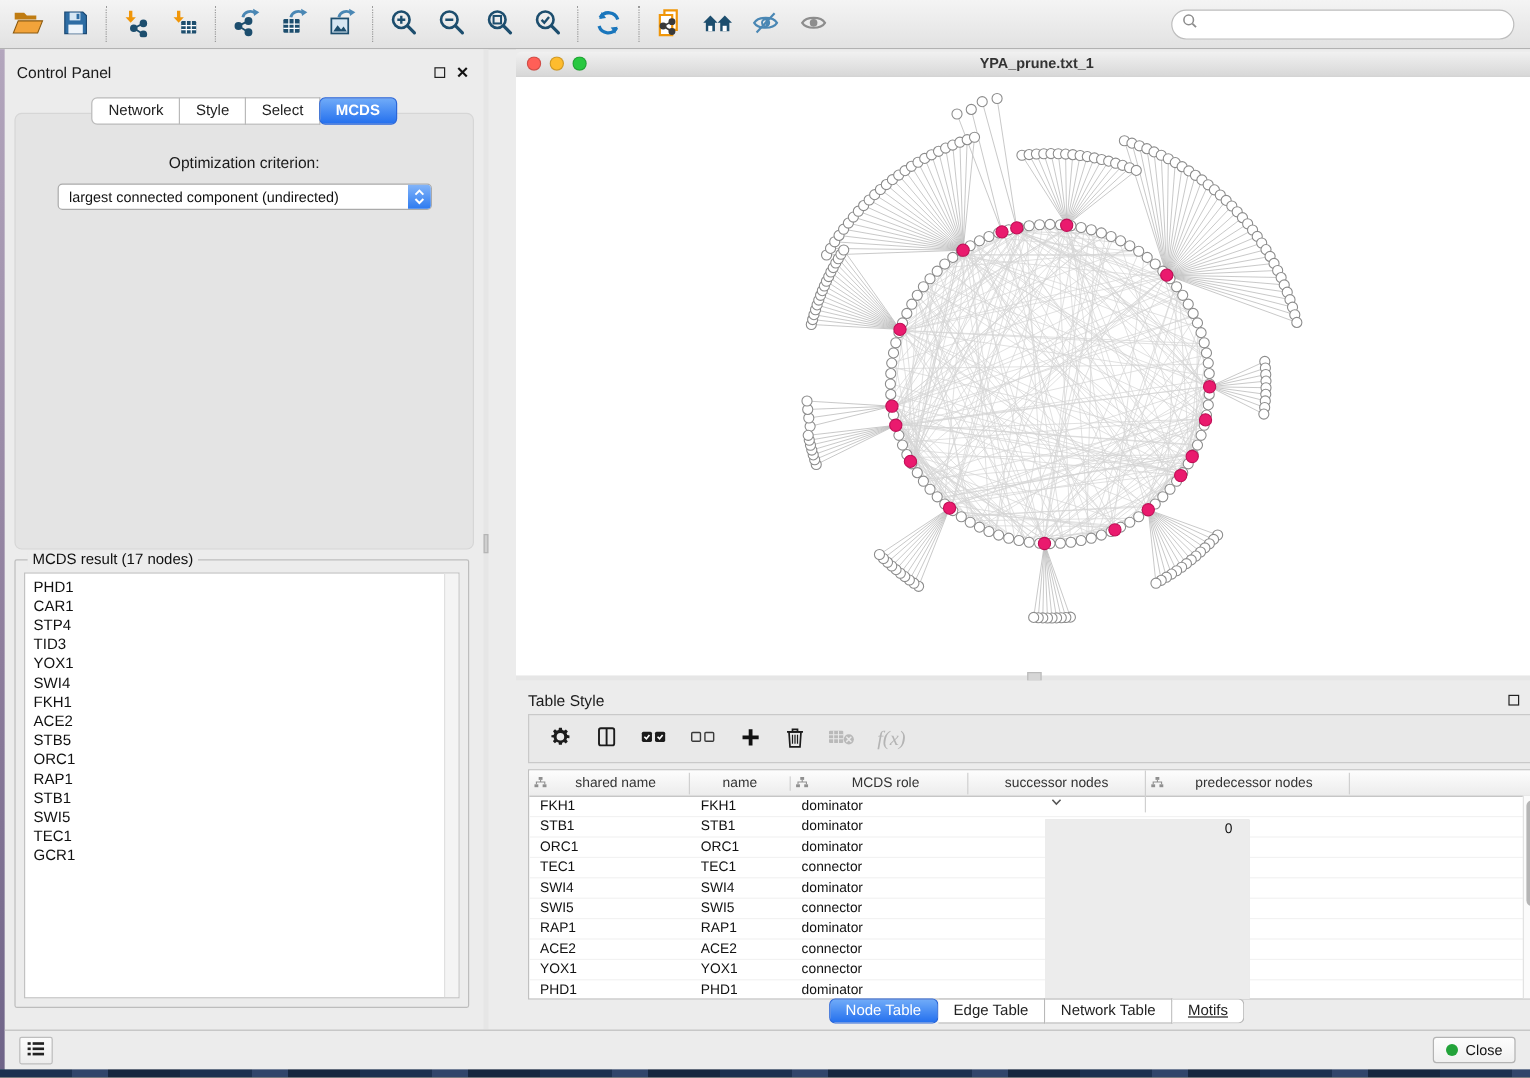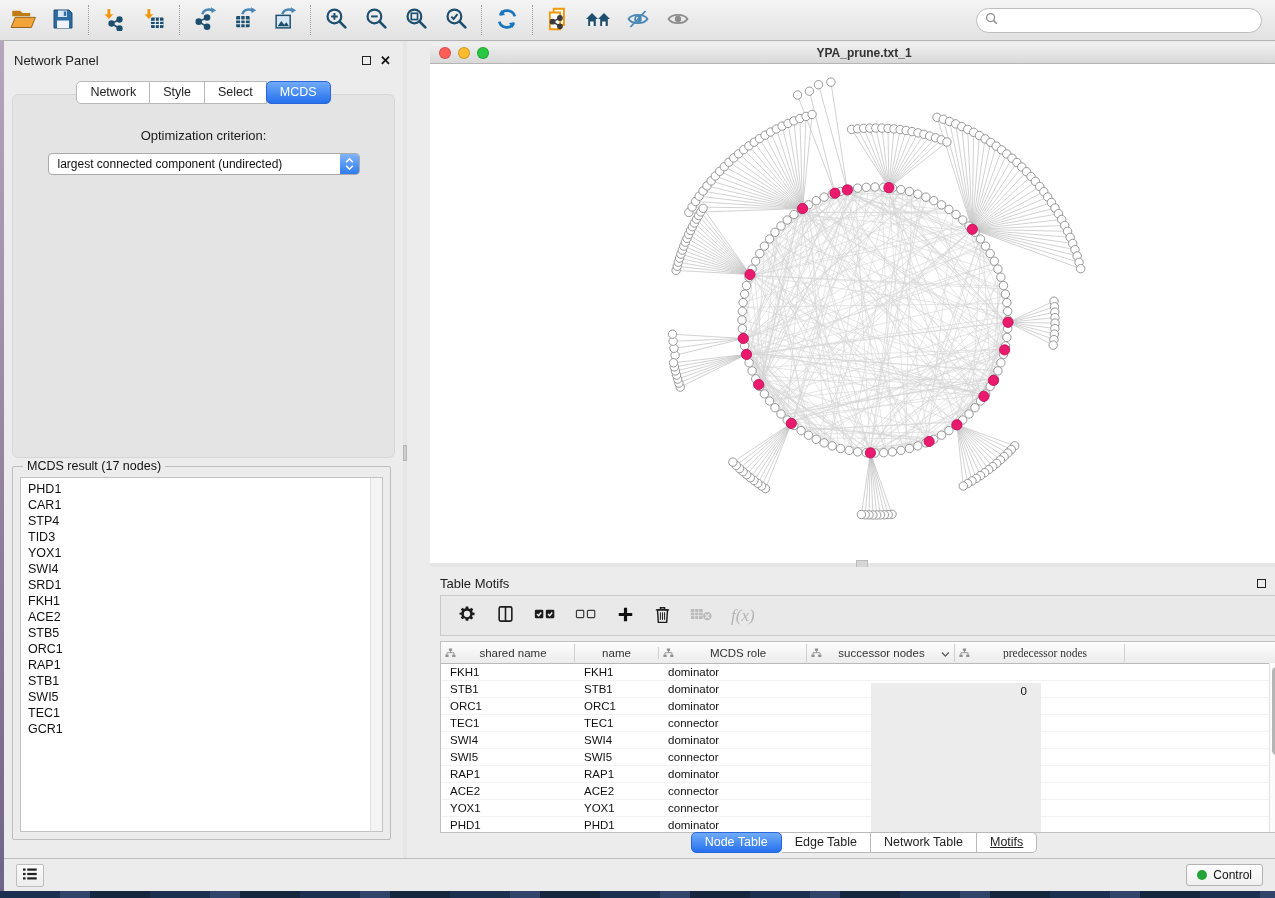--- a/index.html
+++ b/index.html
@@ -25,21 +25,21 @@
   .cp-header{height:26px;display:flex;align-items:center;padding:6px 12px 0 10px;}
   .panel-title{font-size:13px;color:#1c1c1c;}
   .win-btns{margin-left:auto;display:flex;align-items:center;gap:9px;}
   .wb-float{width:9px;height:9px;border:1.5px solid #222;display:inline-block;background:none;padding:0;}
   .wb-close{font-size:13px;font-weight:bold;color:#111;line-height:1;background:none;border:none;padding:0;}
   .cp-tabs{position:relative;z-index:2;margin-top:8px;display:flex;justify-content:center;}
   .cp-tab{font-size:12.5px;color:#222;background:#fff;border:1px solid #b9b9b9;border-left:none;
           padding:3px 13px 4px;cursor:default;}
   .cp-tab:first-child{border-left:1px solid #b9b9b9;border-radius:5px 0 0 5px;}
   .cp-tab.active{background:linear-gradient(#70abf8,#2470ee);color:#fff;border:1px solid #2a66d9;
-          border-radius:5px;margin-left:-1px;}
+          border-radius:5px;margin-left:-1px;font-weight:bold;}
   .cp-inner{position:absolute;left:8px;right:8px;top:64px;height:362px;background:#e4e4e4;
             border:1px solid #d6d6d6;border-radius:6px;margin-top:-11px;}
   .opt-label{text-align:center;font-size:13px;color:#1a1a1a;margin-top:33px;}
   .dropdown{width:312px;height:22px;margin:10px auto 0;background:#fff;border:1px solid #aaa;
             border-radius:4px;display:flex;align-items:center;position:relative;box-sizing:border-box;}
   .dd-text{flex:1;font-size:12px;color:#111;padding-left:9px;white-space:nowrap;overflow:hidden;}
   .dd-cap{width:19px;height:20px;border-radius:0 3px 3px 0;background:linear-gradient(#82b4f9,#2e7bf0);
           display:flex;align-items:center;justify-content:center;}
   .btn-row{display:flex;justify-content:center;gap:15px;margin-top:13px;}
   .btn{font:12.5px "Liberation Sans",sans-serif;color:#111;background:linear-gradient(#fff,#f2f2f2);
@@ -263,21 +263,21 @@
       </span>
       <input placeholder="" style="">
     </div>
   </div>
 
   <div class="strip-left"></div>
   <div class="strip-bottom"></div>
 
   <div class="control-panel">
     <div class="cp-header">
-      <span class="panel-title">Network Panel</span>
+      <span class="panel-title">Control Panel</span>
       <span class="win-btns">
         <button class="wb-float"></button>
         <button class="wb-close">✕</button>
       </span>
     </div>
     <div class="cp-tabs" id="cpTabs">
         <button class="cp-tab">Network</button>
         <button class="cp-tab">Style</button>
         <button class="cp-tab">Select</button>
         <button class="cp-tab active">MCDS</button>
@@ -297,21 +297,20 @@
     <div class="result-group">
       <span class="result-legend">MCDS result (17 nodes)</span>
       <div class="result-list">
         <div id="resultItems">
             <div class="result-item">PHD1</div>
             <div class="result-item">CAR1</div>
             <div class="result-item">STP4</div>
             <div class="result-item">TID3</div>
             <div class="result-item">YOX1</div>
             <div class="result-item">SWI4</div>
-            <div class="result-item">SRD1</div>
             <div class="result-item">FKH1</div>
             <div class="result-item">ACE2</div>
             <div class="result-item">STB5</div>
             <div class="result-item">ORC1</div>
             <div class="result-item">RAP1</div>
             <div class="result-item">STB1</div>
             <div class="result-item">SWI5</div>
             <div class="result-item">TEC1</div>
             <div class="result-item">GCR1</div>
           </div>
@@ -1061,21 +1060,21 @@
             </g>
           </svg>
       </div>
     </div>
     <div class="hsplit">
         <div class="hhandle"></div>
       </div>
 
     <div class="table-panel">
       <div class="tp-header">
-        <span class="panel-title">Table Motifs</span>
+        <span class="panel-title">Table Style</span>
         <span class="win-btns">
           <button class="wb-float"></button>
           <button class="wb-close">✕</button>
         </span>
       </div>
       <div class="tp-toolbar" id="tpToolbar">
           <button class="tp-tool">
             <span><svg width="20" height="20" viewBox="0 0 24 24">
                 <path fill="#1c1c1c" d="M12 8.2a3.8 3.8 0 1 0 0 7.6 3.8 3.8 0 0 0 0-7.6zm9 5.3l-2.3-.4a6.8 6.8 0 0 1-.7 1.7l1.4 1.9-2 2-1.9-1.4c-.5.3-1.1.6-1.7.7L13.5 20h-3l-.4-2.3a6.8 6.8 0 0 1-1.7-.7l-1.9 1.4-2-2 1.4-1.9c-.3-.5-.6-1.1-.7-1.7L3 12.5v-2l2.3-.4c.1-.6.4-1.2.7-1.7L4.6 6.5l2-2 1.9 1.4c.5-.3 1.1-.6 1.7-.7L10.5 3h3l.4 2.3c.6.1 1.2.4 1.7.7l1.9-1.4 2 2-1.4 1.9c.3.5.6 1.1.7 1.7l2.3.4z"></path>
                 <circle cx="12" cy="12" r="2.2" fill="#e9e9e9"></circle>
@@ -1145,35 +1144,35 @@
               <span><svg width="11" height="10" viewBox="0 0 11 10">
                   <g fill="#8f8f8f">
                     <rect x="3.9" y="0.5" width="3.2" height="2.4"></rect>
                     <rect x="0.4" y="6.6" width="3.2" height="2.4"></rect>
                     <rect x="7.2" y="6.6" width="3.2" height="2.4"></rect>
                   </g>
                   <path d="M5.5 2.9v1.8M2 6.6V4.7h7v1.9" fill="none" stroke="#8f8f8f" stroke-width="0.9"></path>
                 </svg></span>
               <span class="th-label">MCDS role</span>
             </div>
-            <div class="th" style="width: 148px;">
+            <div class="th" style="width: 148px; flex-direction: column;">
               <span><svg width="11" height="10" viewBox="0 0 11 10">
                   <g fill="#8f8f8f">
                     <rect x="3.9" y="0.5" width="3.2" height="2.4"></rect>
                     <rect x="0.4" y="6.6" width="3.2" height="2.4"></rect>
                     <rect x="7.2" y="6.6" width="3.2" height="2.4"></rect>
                   </g>
                   <path d="M5.5 2.9v1.8M2 6.6V4.7h7v1.9" fill="none" stroke="#8f8f8f" stroke-width="0.9"></path>
                 </svg></span>
               <span class="th-label">successor nodes</span>
               <span><svg width="9" height="7" viewBox="0 0 9 7">
                   <path d="M1 1.5l3.3 3.6L7.8 1.5" fill="none" stroke="#555" stroke-width="1.3"></path>
                 </svg></span>
             </div>
-            <div class="th" style="width: 170px; font-family: Liberation Serif, serif;">
+            <div class="th" style="width: 170px;">
               <span><svg width="11" height="10" viewBox="0 0 11 10">
                   <g fill="#8f8f8f">
                     <rect x="3.9" y="0.5" width="3.2" height="2.4"></rect>
                     <rect x="0.4" y="6.6" width="3.2" height="2.4"></rect>
                     <rect x="7.2" y="6.6" width="3.2" height="2.4"></rect>
                   </g>
                   <path d="M5.5 2.9v1.8M2 6.6V4.7h7v1.9" fill="none" stroke="#8f8f8f" stroke-width="0.9"></path>
                 </svg></span>
               <span class="th-label">predecessor nodes</span>
             </div>
@@ -1274,17 +1273,17 @@
               <rect x="1" y="10.3" width="2.6" height="2.2"></rect>
               <rect x="5.2" y="1.5" width="9.5" height="2.2"></rect>
               <rect x="5.2" y="5.9" width="9.5" height="2.2"></rect>
               <rect x="5.2" y="10.3" width="9.5" height="2.2"></rect>
             </g>
           </svg>
       </span>
     </button>
     <button class="mem-btn">
       <span class="mem-dot" id="memDot" style="background: rgb(35, 163, 58);"></span>
-      <span>Control</span>
+      <span>Close</span>
     </button>
   </div>
 
 </div>
 
 </body></html>

